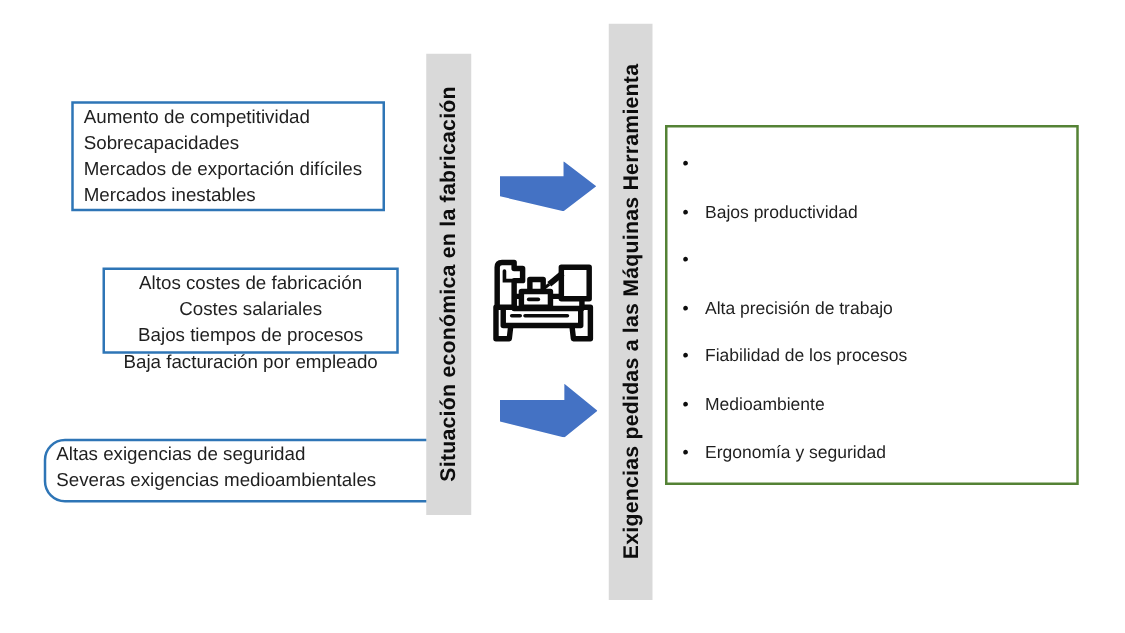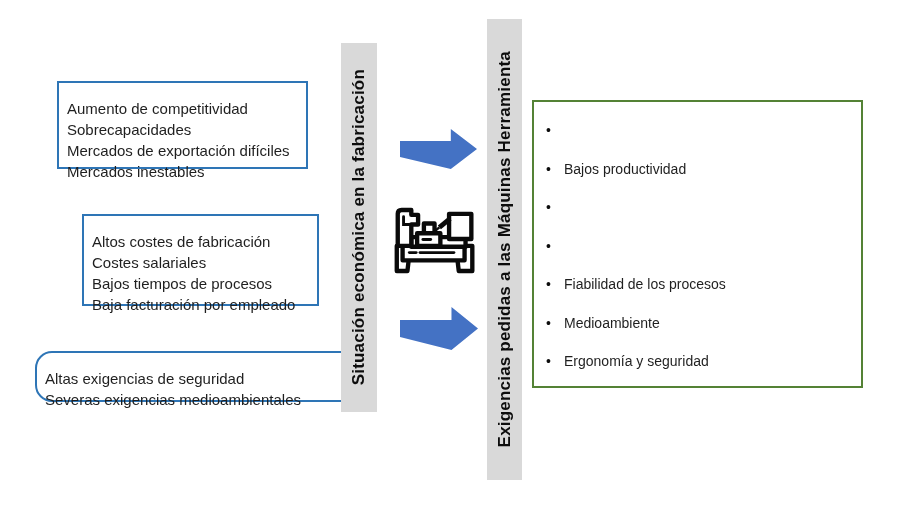--- a/index.html
+++ b/index.html
@@ -2,25 +2,25 @@
 <html><head>
 <meta charset="utf-8">
 <style>
   html,body { margin:0; padding:0; background:#ffffff; }
   .canvas {
     position:relative; width:900px; height:506px; background:#ffffff;
     font-family:"Liberation Sans", sans-serif; color:#1f1f1f; overflow:hidden;
   }
   .info-box {
     position:absolute; border:2px solid #2E75B6; background:#ffffff;
-    padding:15px 8px; font-size:15px; line-height:21px; box-sizing:border-box;
+    padding:0 8px; font-size:15px; line-height:21px; box-sizing:border-box;
   }
   .info-box .line { white-space:nowrap; }
   .box-1 { left:57px;  top:81px;  width:251px; height:88px; }
-  .box-2 { left:82px;  top:214px; width:237px; height:92px; }
+  .box-2 { left:82px;  top:214px; width:237px; height:69px;text-align:center; }
   .box-3 { left:35px;  top:351px; width:324px; height:51px;border-radius:17px; }
   .vbar {
     position:absolute; background:#D9D9D9;
     display:flex; align-items:center; justify-content:center;
   }
   .vbar-label {
     writing-mode:vertical-rl; transform:rotate(180deg);
     font-weight:bold; font-size:17px; white-space:nowrap; color:#0d0d0d;
     letter-spacing:0.2px;
   }
@@ -103,20 +103,21 @@
     </div>
     <div class="bullet-item">
       <span class="bullet-dot">•</span>
       <span>Bajos productividad</span>
     </div>
     <div class="bullet-item">
       <span class="bullet-dot">•</span>
     </div>
     <div class="bullet-item">
       <span class="bullet-dot">•</span>
+      <span>Alta precisión de trabajo</span>
     </div>
     <div class="bullet-item">
       <span class="bullet-dot">•</span>
       <span>Fiabilidad de los procesos</span>
     </div>
     <div class="bullet-item">
       <span class="bullet-dot">•</span>
       <span>Medioambiente</span>
     </div>
     <div class="bullet-item">

